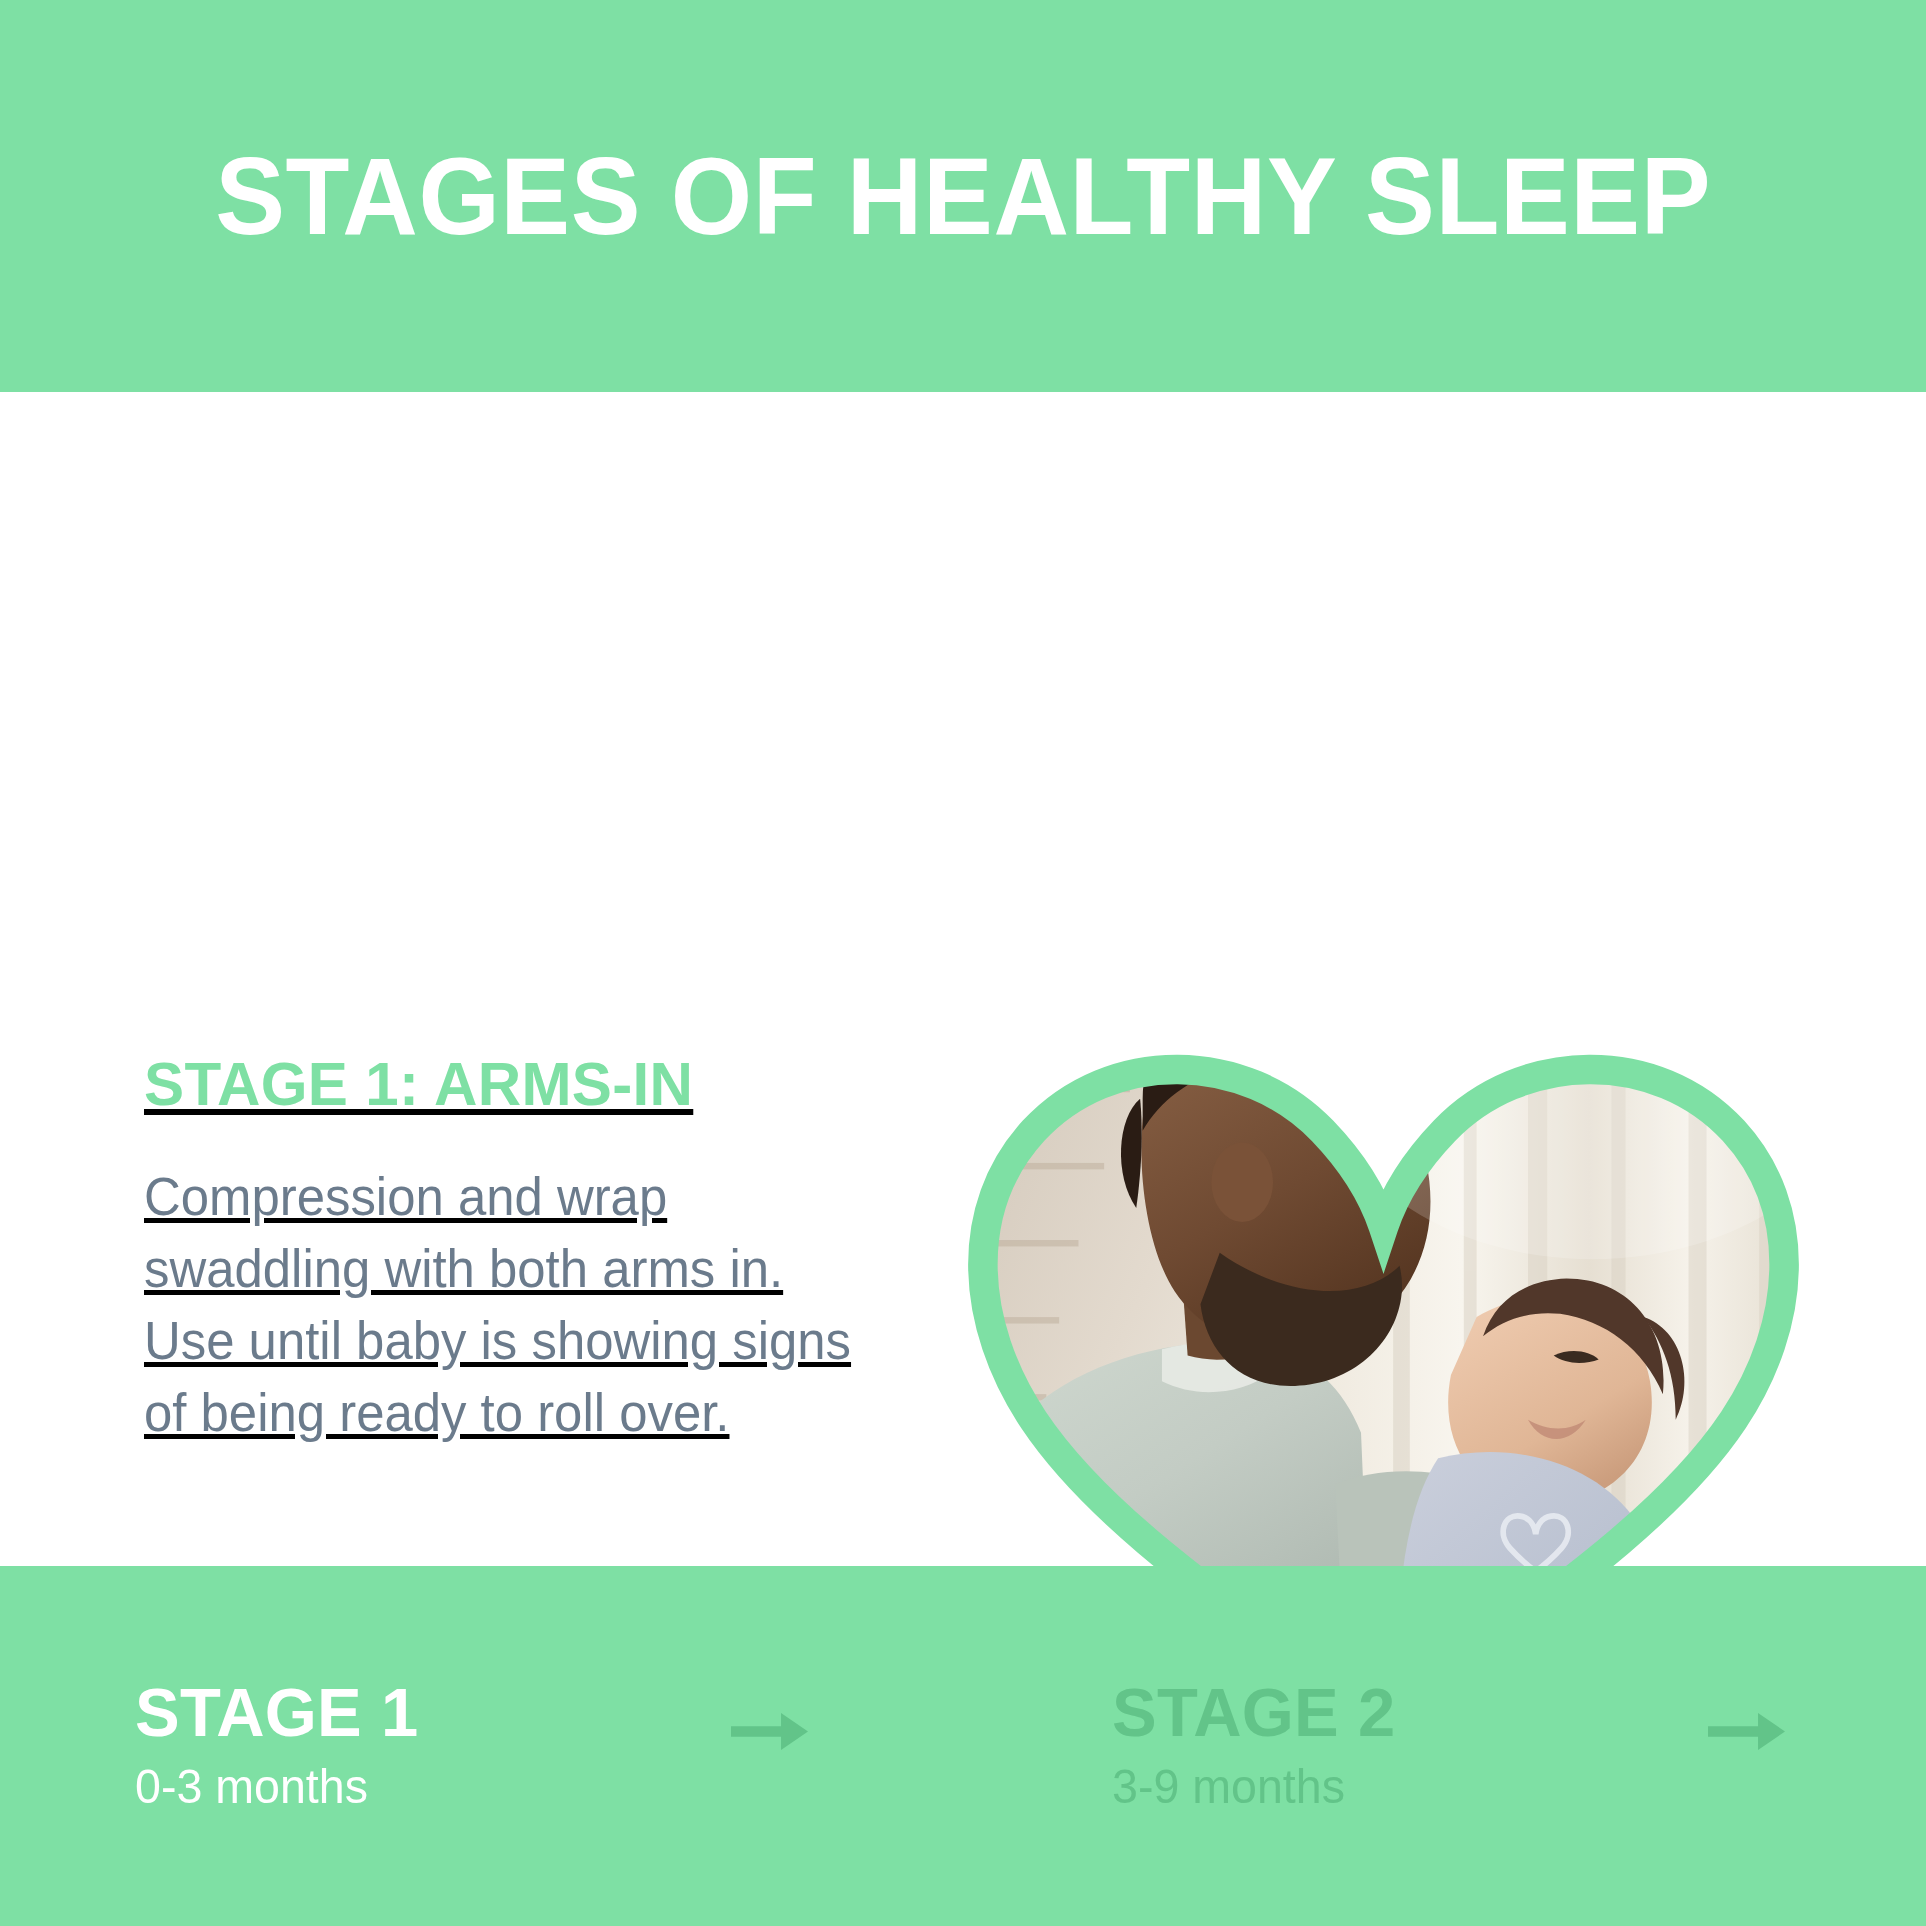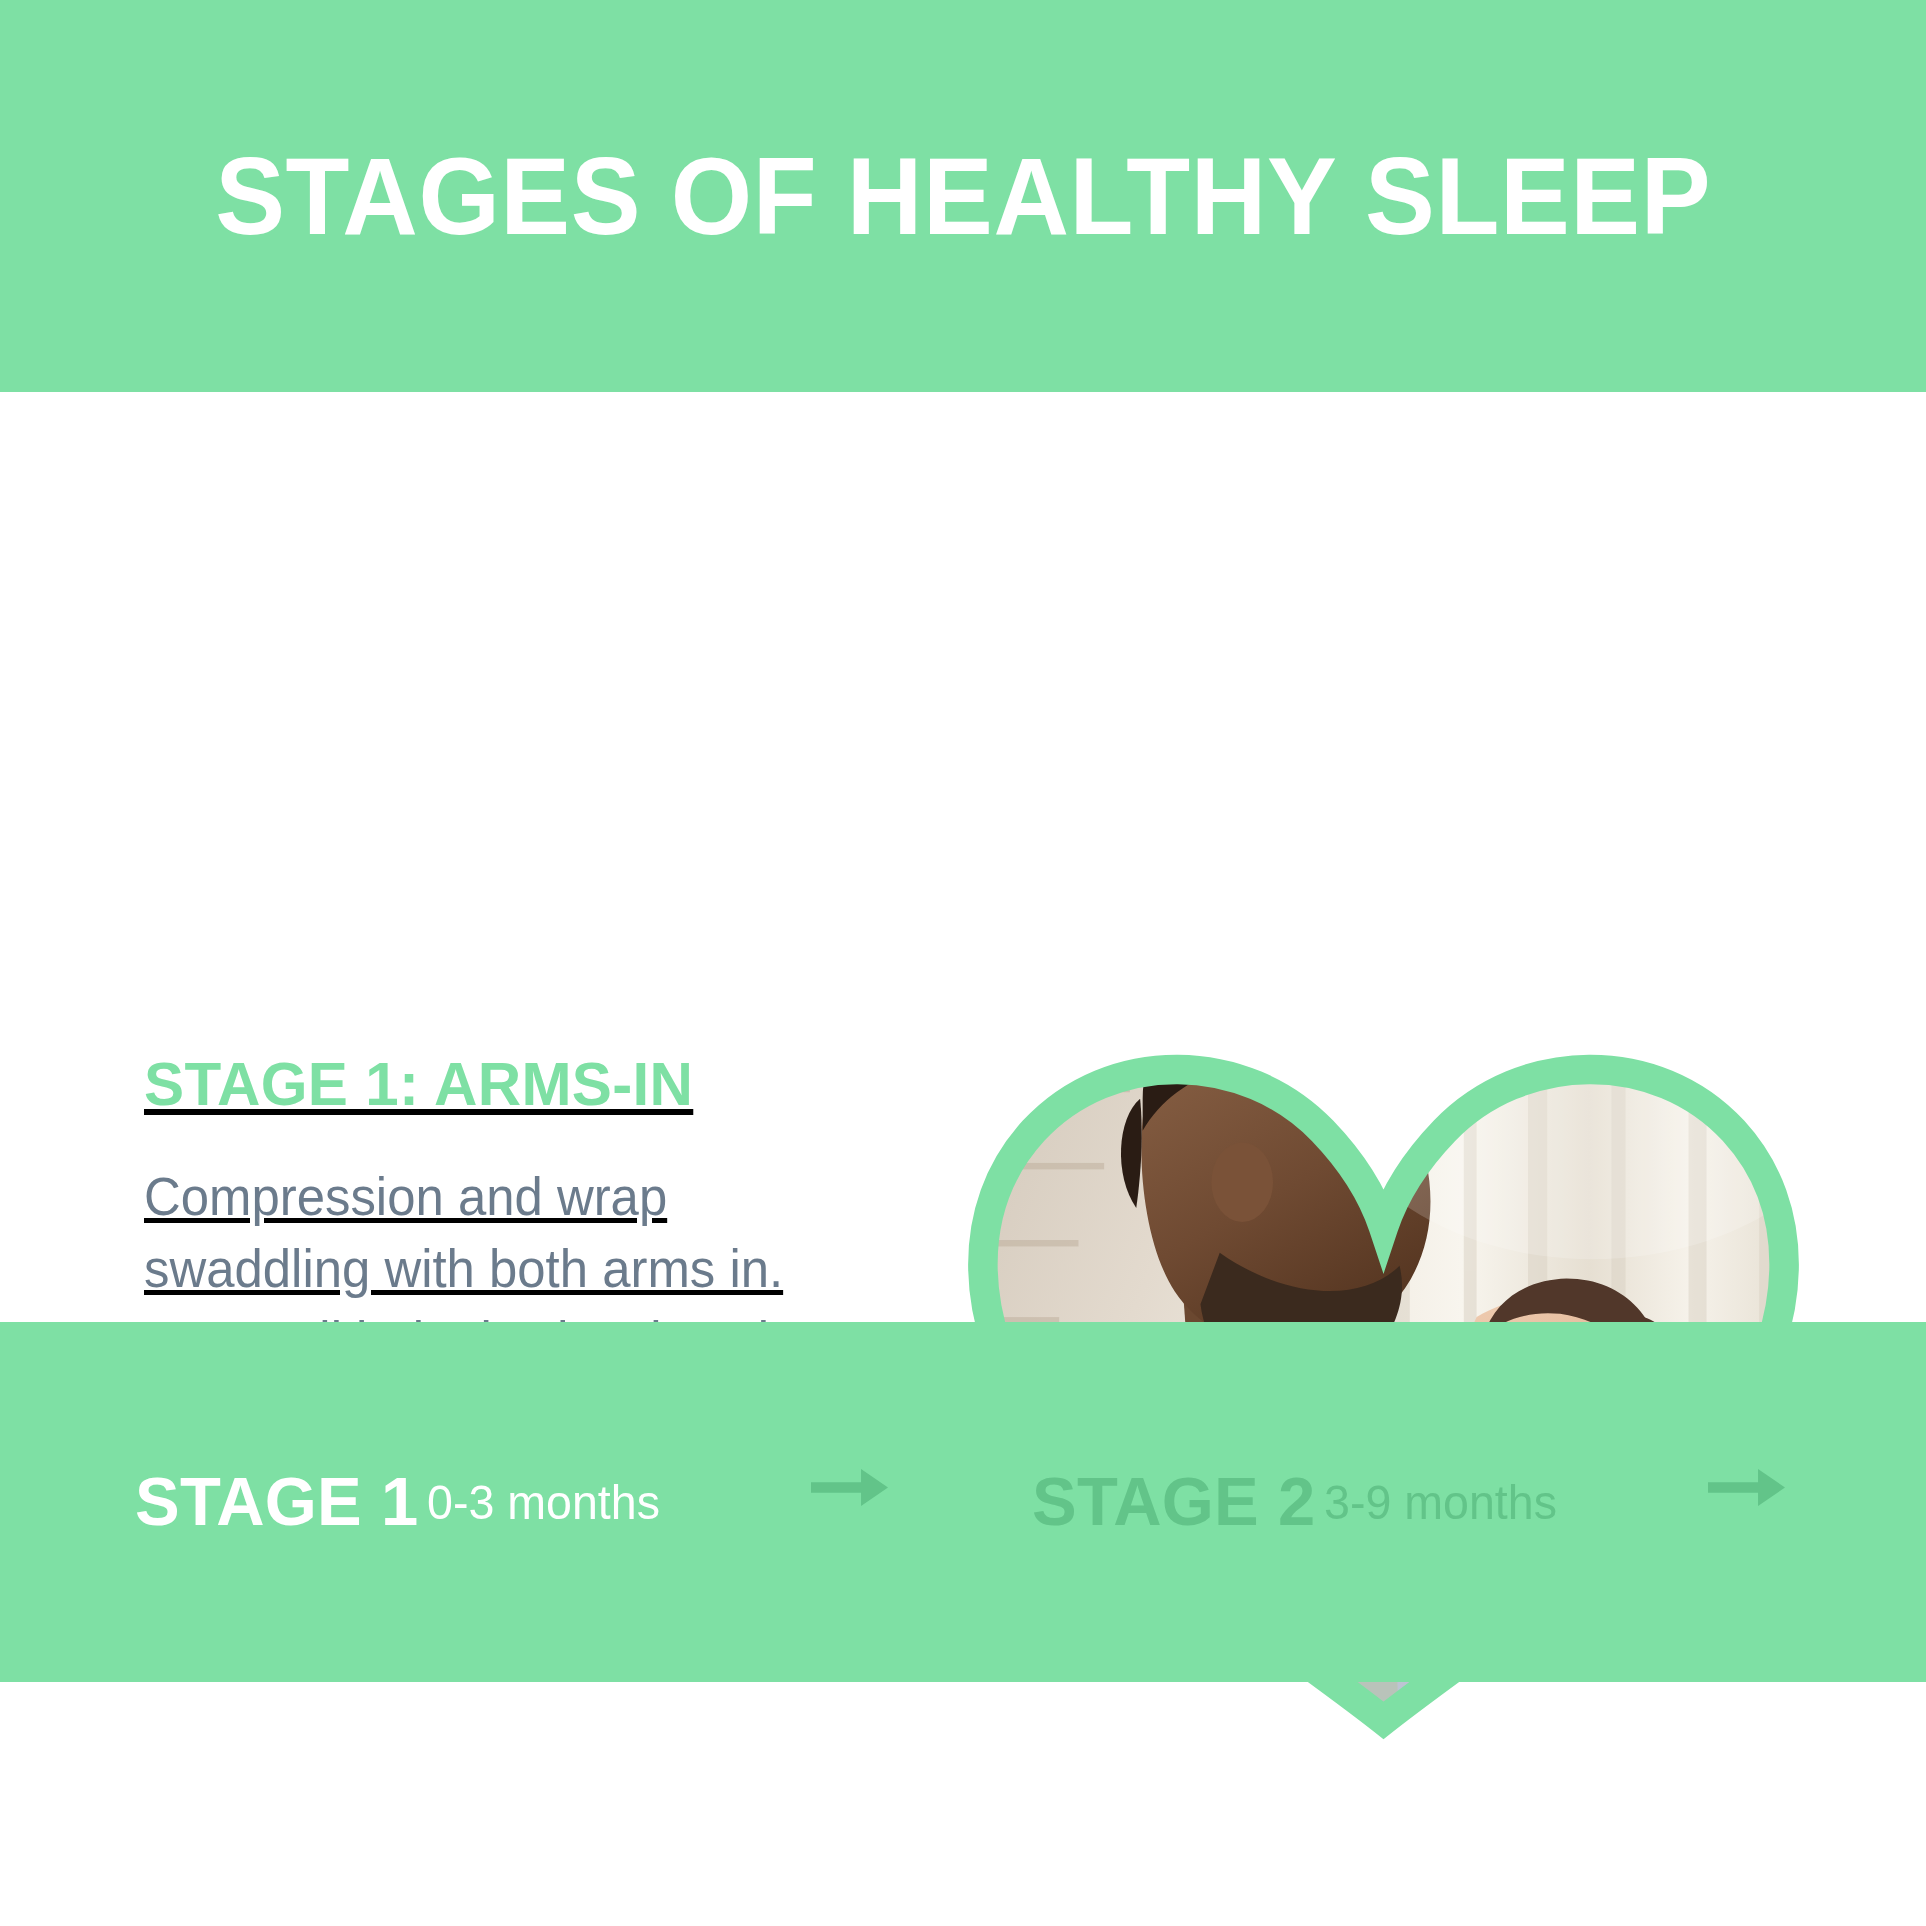--- a/index.html
+++ b/index.html
@@ -9,21 +9,21 @@
   }
   body {
     width: 1926px;
     height: 1926px;
     font-family: "Liberation Sans", sans-serif;
     overflow: hidden;
   }
   .poster {
     position: relative;
     width: 1926px;
-    height: 1682px;
+    height: 1926px;
     background: #ffffff;
     display: flex;
     flex-direction: column;
   }
 
   
   .header {
     background: #7ee0a4;
     height: 392px;
     flex: 0 0 392px;
@@ -102,21 +102,21 @@
     box-sizing: border-box;
   }
   .stage-track {
     display: flex;
     align-items: center;
     width: 100%;
     justify-content: space-between;
   }
   .stage-item {
     display: flex;
-    flex-direction: row;
+    flex-direction: column;
     justify-content: center;
   }
   .stage-item .st-title {
     font-weight: 700;
     font-size: 69px;
     line-height: 1.06;
     letter-spacing: 0.3px;
     transform: scaleX(0.97);
     transform-origin: left center;
   }

